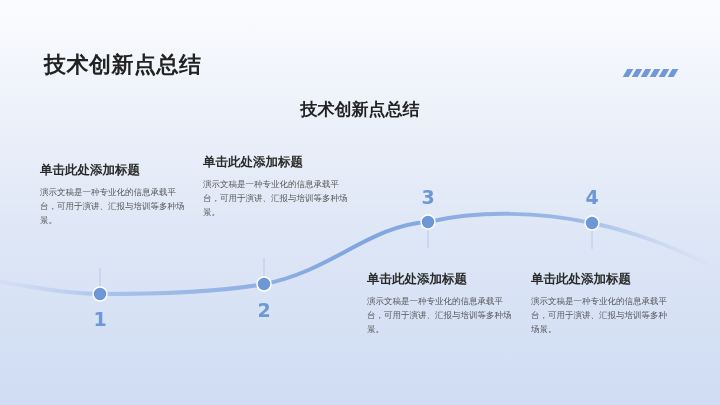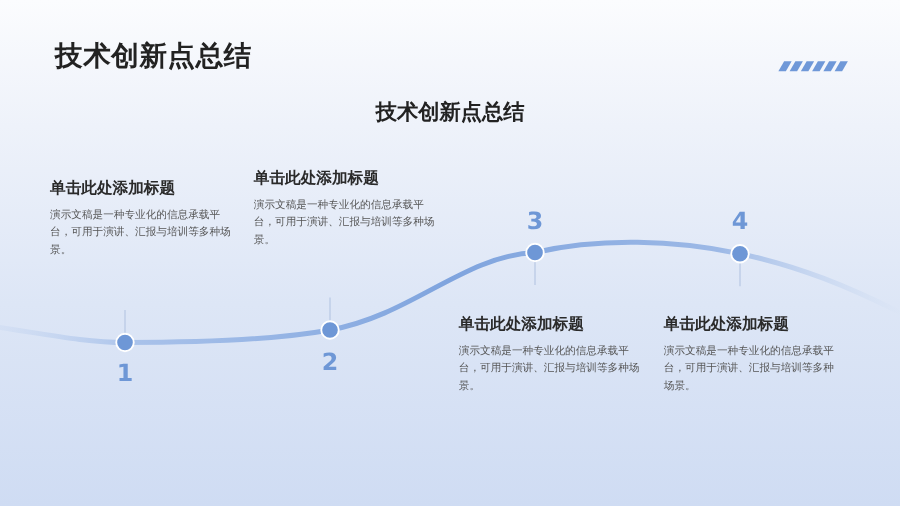--- a/index.html
+++ b/index.html
@@ -2,21 +2,21 @@
 <html><head>
   <meta charset="utf-8">
   <style>
     * { margin: 0; padding: 0; box-sizing: border-box; }
     html, body { width: 720px; height: 405px; overflow: hidden; }
     body {
       position: relative;
       font-family: "DejaVu Sans", "Liberation Sans", sans-serif;
       background: linear-gradient(180deg, #fbfcfe 0%, #eef2fa 25%, #dde6f6 60%, #cfdcf3 100%);
     }
-    .slide { position: absolute; inset: 0; }
+    .slide { position: absolute; inset: 0; margin-top: 20px; }
     .main-title {
       position: absolute; left: 44px; top: 30px;
       font-size: 22px; font-weight: bold; color: #222;
       letter-spacing: 0.5px;
     }
     .stripes {
       position: absolute; left: 625px; top: 49px;
       display: flex; gap: 3px;
     }
     .stripes span {

